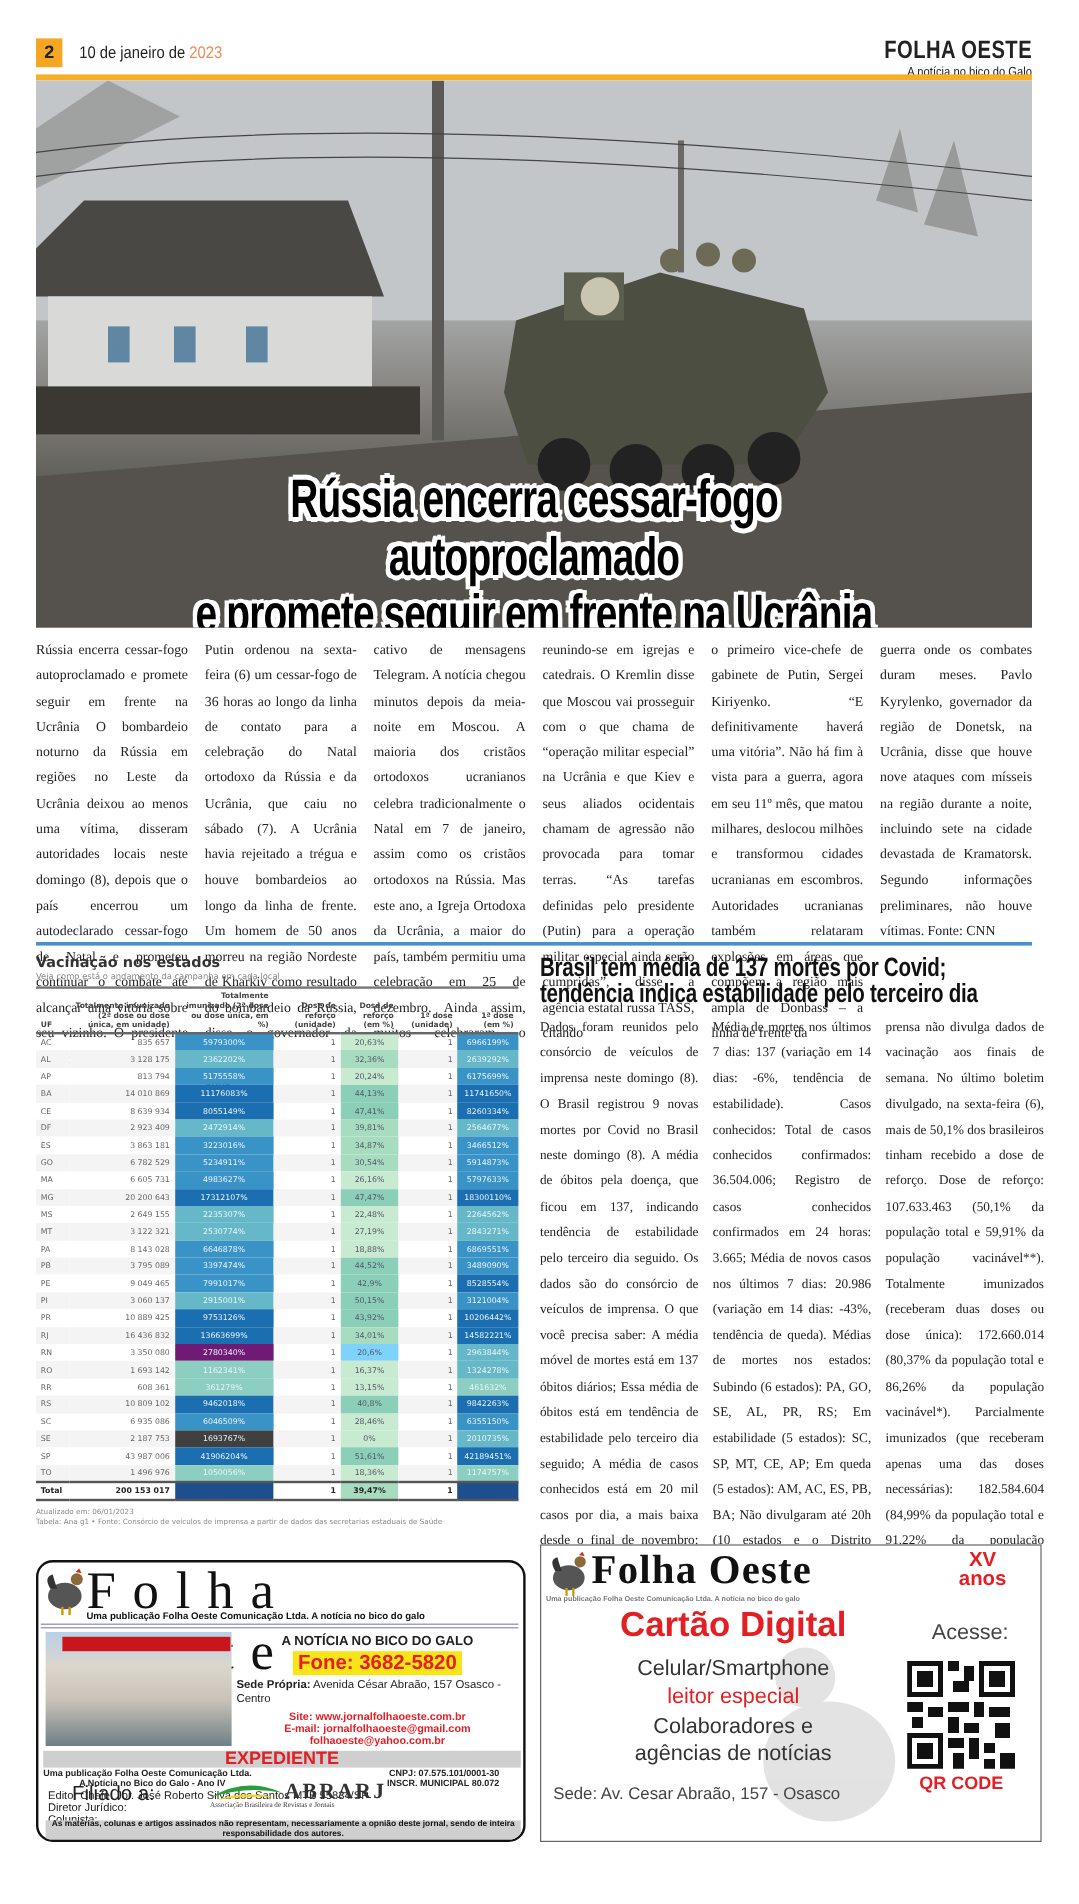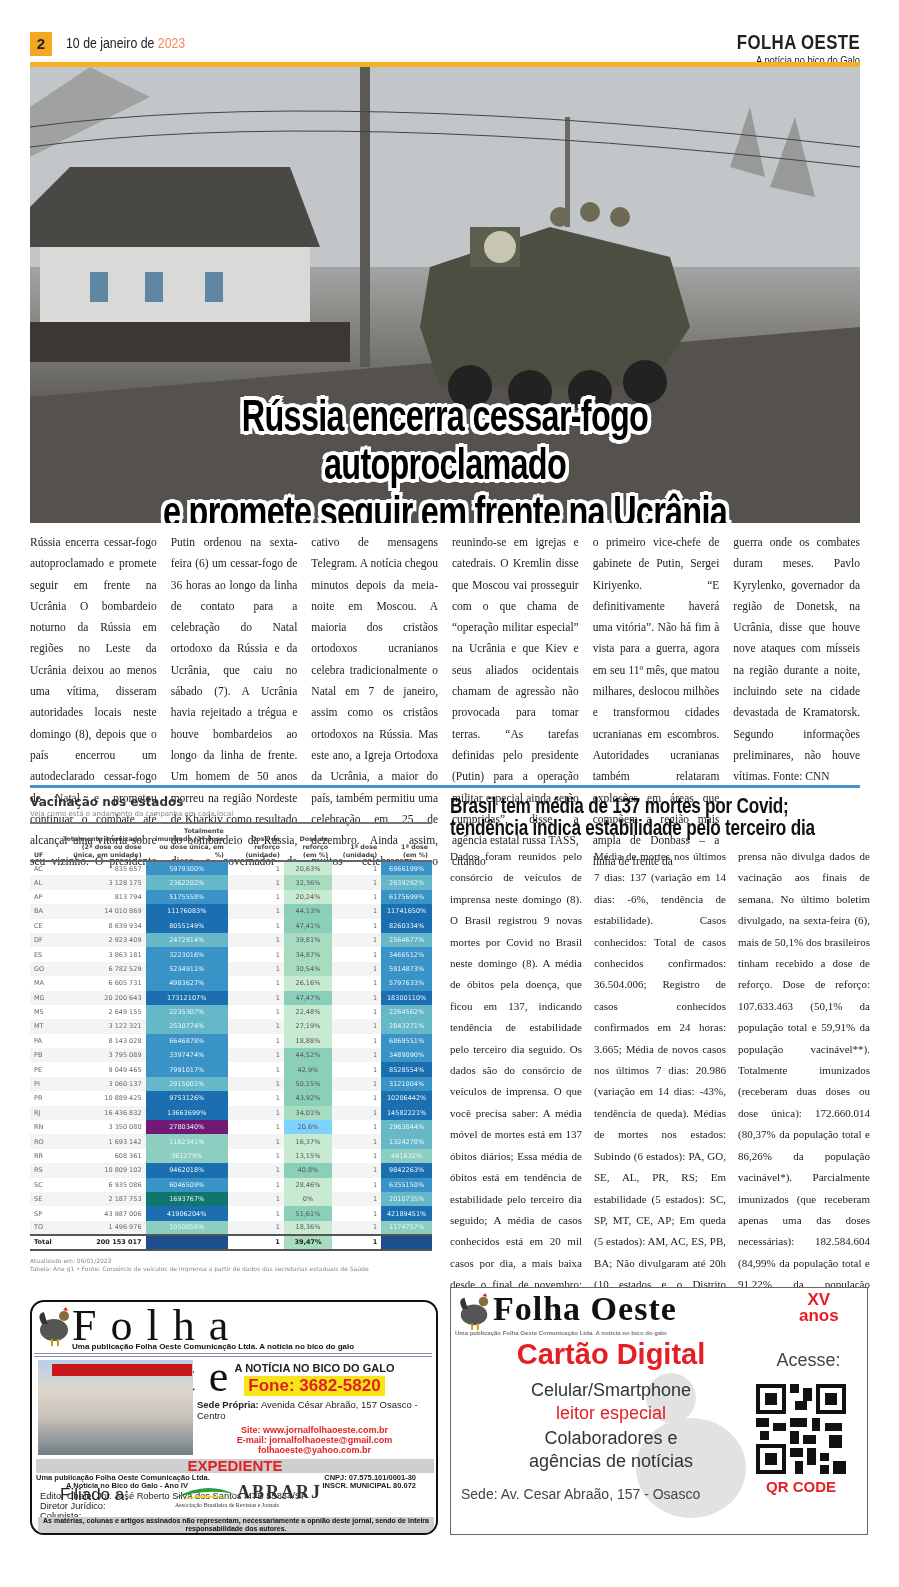--- a/index.html
+++ b/index.html
@@ -345,21 +345,21 @@
           <td class="c1">6 935 086</td>
           <td class="c2" style="background: rgb(58, 147, 199);">6046509%</td>
           <td class="c3">1</td>
           <td class="c4" style="background: rgb(200, 234, 209);">28,46%</td>
           <td class="c5">1</td>
           <td class="c6" style="background: rgb(58, 147, 199);">6355150%</td>
         </tr>
         <tr>
           <td class="c0">SE</td>
           <td class="c1">2 187 753</td>
-          <td class="c2" style="background: #0f766e;">1693767%</td>
+          <td class="c2" style="background: #404040;">1693767%</td>
           <td class="c3">1</td>
           <td class="c4" style="background: rgb(200, 234, 209);">0%</td>
           <td class="c5">1</td>
           <td class="c6" style="background: rgb(102, 184, 201);">2010735%</td>
         </tr>
         <tr>
           <td class="c0">SP</td>
           <td class="c1">43 987 006</td>
           <td class="c2" style="background: rgb(27, 111, 176);">41906204%</td>
           <td class="c3">1</td>

